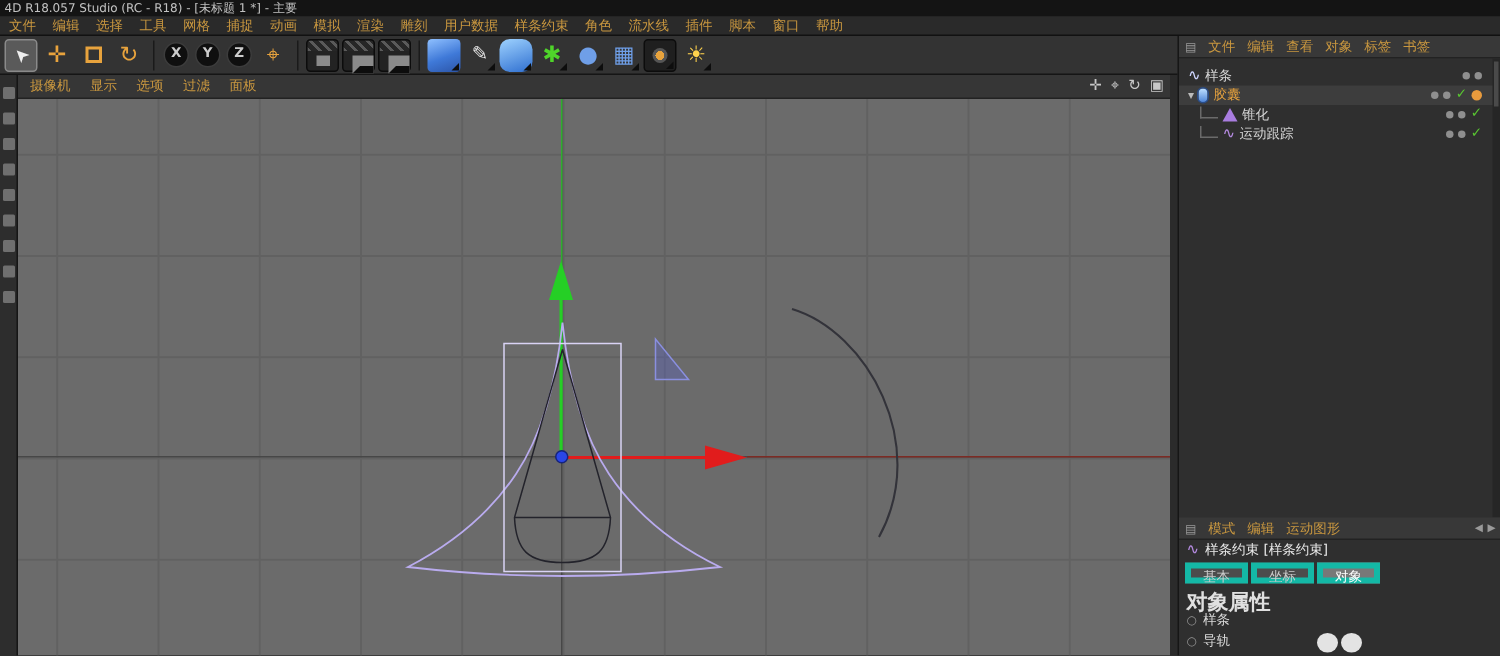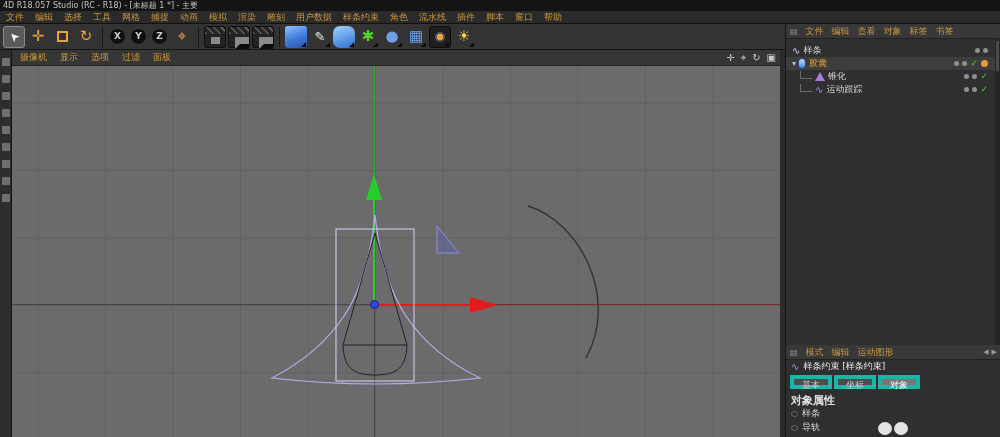--- a/index.html
+++ b/index.html
@@ -116,21 +116,21 @@
   #am-menu { top:321px; }
   .am-arrows { margin-left:auto; display:flex; gap:3px; }
   .am-arrows span { color:#9a9a9a; font-size:7px; }
   #am-title { position:absolute; left:0; top:335px; width:215px; height:14px; display:flex;
               align-items:center; gap:4px; padding:0 5px; font-size:9px; color:#e8e8e8; }
   #am-tabs { position:absolute; left:0; top:350px; width:215px; height:16px; display:flex;
              gap:2px; padding:1px 4px; }
   .am-tab { background:#4c4c4c; border:4px solid #14b8a6; color:#cccccc; font-size:9px;
             padding:0 8px; line-height:12px; height:14px; }
   .am-tab.active { background:#787878; color:#ffffff; }
-  #am-section { position:absolute; left:5px; top:369px; font-size:11px; font-weight:bold; color:#e0e0e0;text-align:center; }
+  #am-section { position:absolute; left:5px; top:369px; font-size:14px; font-weight:bold; color:#e0e0e0;text-align:center; }
   .am-prop { position:absolute; left:5px; display:flex; align-items:center; gap:4px;
              font-size:9px; color:#d8d8d8; }
   .am-bullet { color:#999; font-size:8px; }
   .blob { position:absolute; width:14px; height:13px; border-radius:50%; background:#e3e3e3; }
 </style>
 </head>
 <body>
 
 <div id="app">
 

